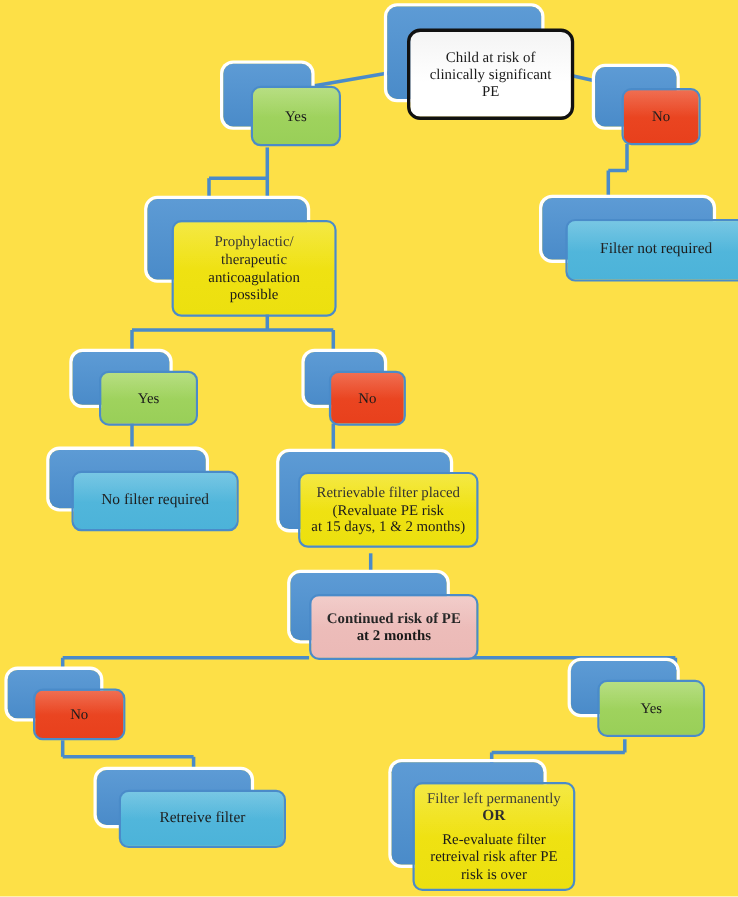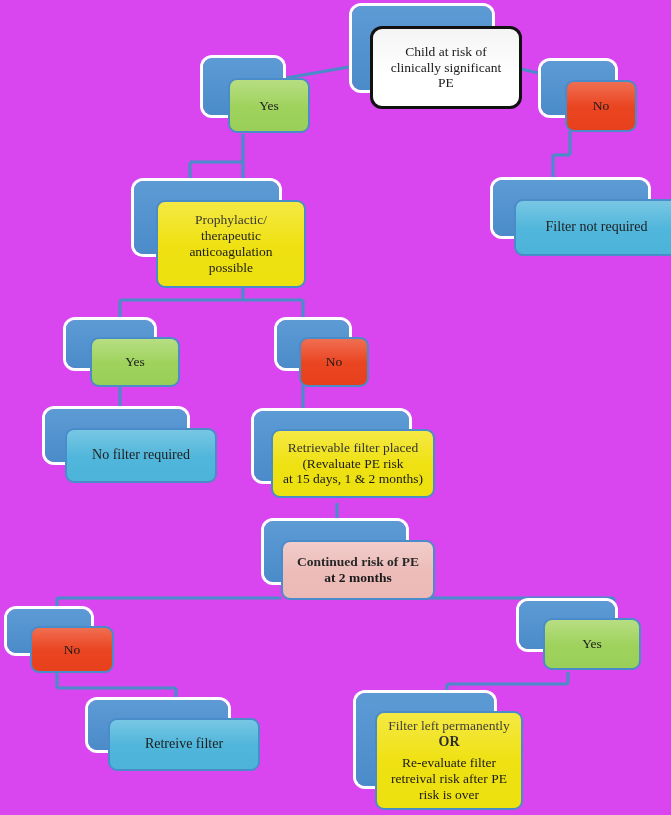--- a/index.html
+++ b/index.html
@@ -6,21 +6,21 @@
   body{
     font-family:"Liberation Serif","DejaVu Serif",serif;
     color:#1a1a1a;
     -webkit-font-smoothing:antialiased;
   }
   #canvas{
     position:relative;
     width:671px;
     height:815px;
     overflow:hidden;
-    background:#d946ef;
+    background:#fde047;
   }
   #connectors{
     position:absolute;
     left:0;top:0;
     width:671px;height:815px;
     pointer-events:none;
   }
   
   .node{
     position:absolute;

